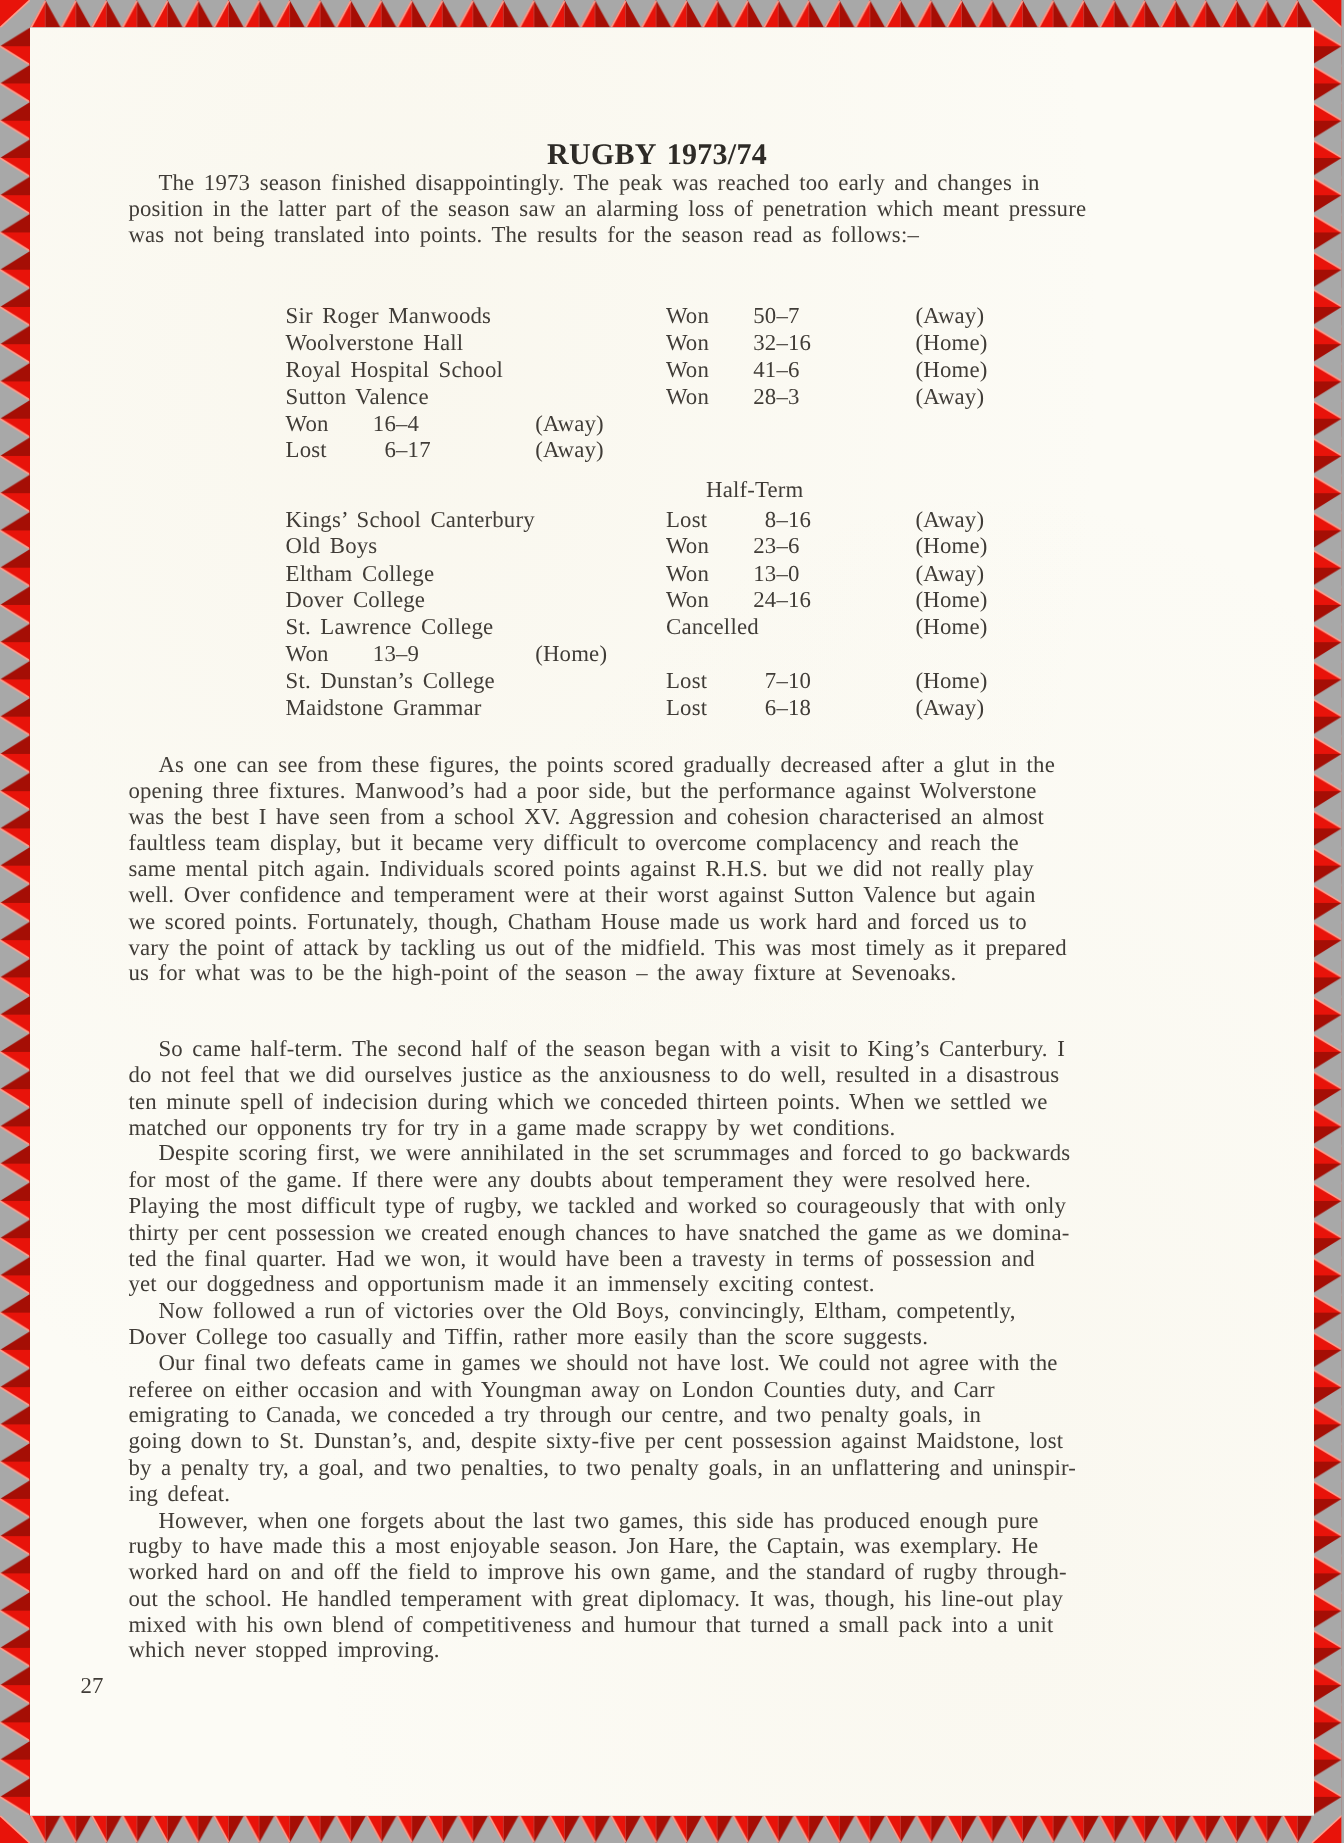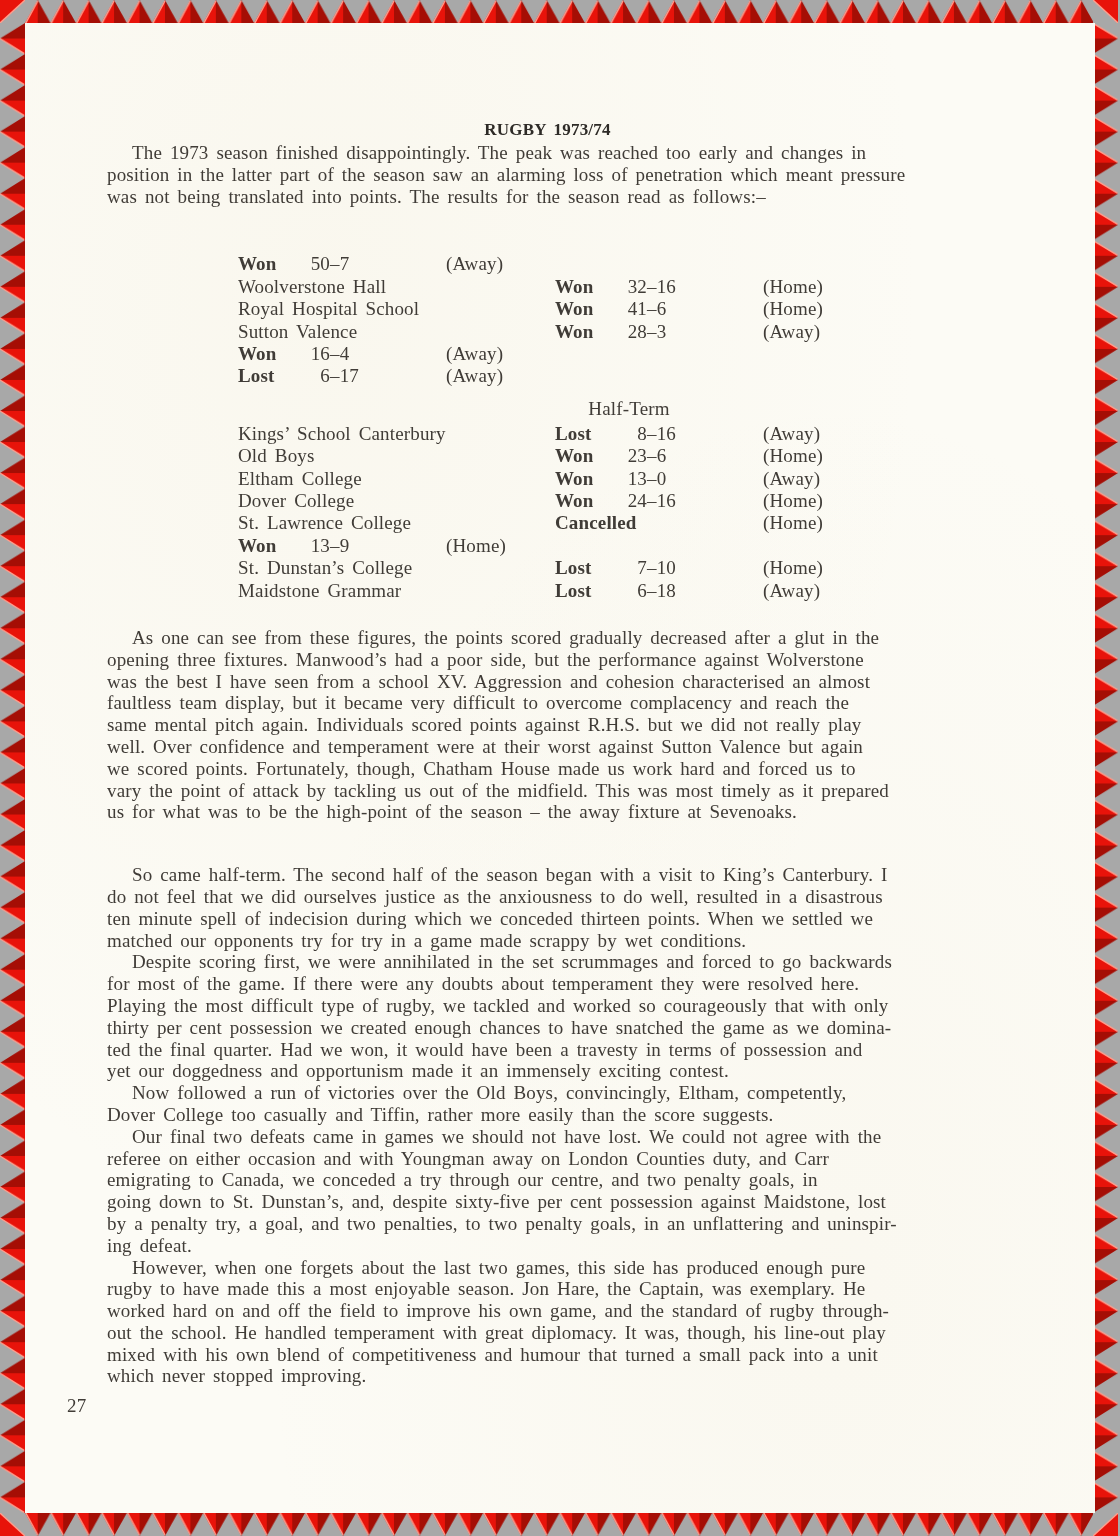--- a/index.html
+++ b/index.html
@@ -34,40 +34,40 @@
     position: absolute;
     left: 82px; top: 0;
     width: 913px;
     font-size: 19px;
     line-height: 21.8px;
     letter-spacing: 0.15px;
     word-spacing: 3px;
   }
   .page-title {
     margin: 95px 0 0 0;
-    font-size: 17px;
+    font-size: 25px;
     line-height: 24px;
     font-weight: bold;
     text-align: center;
     transform: translateX(-16px);
     letter-spacing: 0.2px;
     color: var(--title-ink, #2e2b27);
   }
   .para {
     margin: 0;
     white-space: pre-line;
     text-indent: 25px;
   }
   .para-analysis { margin-top: 25px; }
   .para-second-half { margin-top: 41px; }
 
   .results { margin-top: 46px; margin-left: 131px; }
   .t-row { display: flex; line-height: 22.4px; }
   .t-opponent { width: 317px; flex: none; }
-  .t-result   { width: 70px;  flex: none; white-space: nowrap; font-weight: bold; }
+  .t-result   { width: 70px;  flex: none; white-space: nowrap; }
   .t-score    { width: 138px; flex: none; white-space: nowrap; }
   .t-score-a  { display: inline-block; min-width: 22px; text-align: right; }
   .t-venue    { flex: none; }
   .t-divider  { margin: 10px 0 2.5px 0; line-height: 22.4px; text-align: center; }
 
   .page-number {
     margin-top: 8px;
     text-align: left;
     transform: translateX(-40px);
     line-height: 22px;
@@ -145,20 +145,21 @@
       <h1 class="page-title">RUGBY 1973/74</h1>
 
       <p class="para">The 1973 season finished disappointingly. The peak was reached too early and changes in
 position in the latter part of the season saw an alarming loss of penetration which meant pressure
 was not being translated into points. The results for the season read as follows:–</p>
 
       <div class="results">
         <div>
 
             <div class="t-row">
+              <span class="t-opponent">Sir Roger Manwoods</span>
               <span class="t-result">Won</span>
               <span class="t-score"><span class="t-score-a">50</span><span class="t-score-b">–7</span></span>
               <span class="t-venue">(Away)</span>
             </div>
 
             <div class="t-row">
               <span class="t-opponent">Woolverstone Hall</span>
               <span class="t-result">Won</span>
               <span class="t-score"><span class="t-score-a">32</span><span class="t-score-b">–16</span></span>
               <span class="t-venue">(Home)</span>

